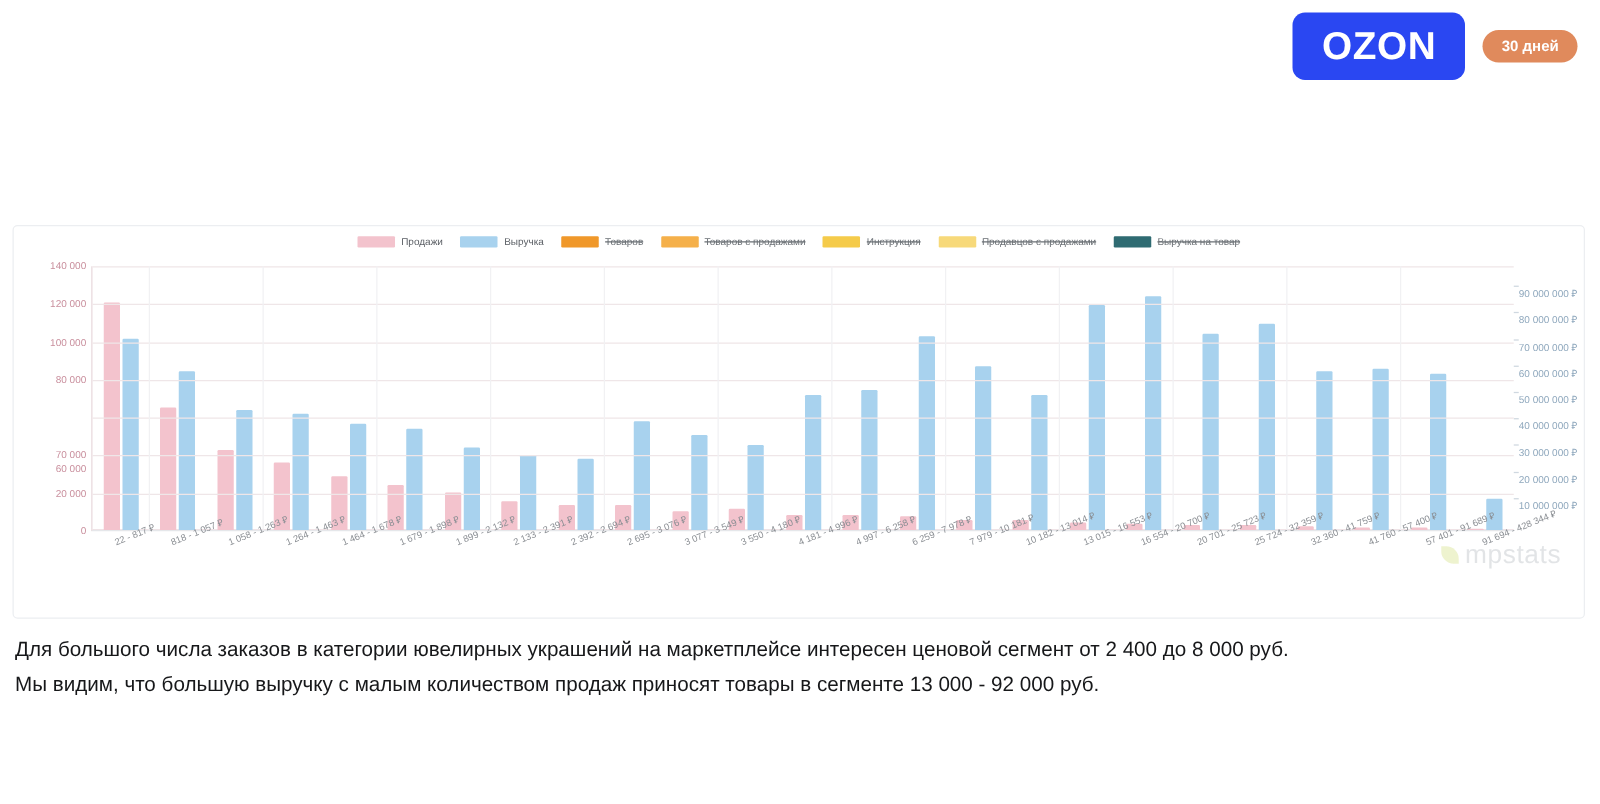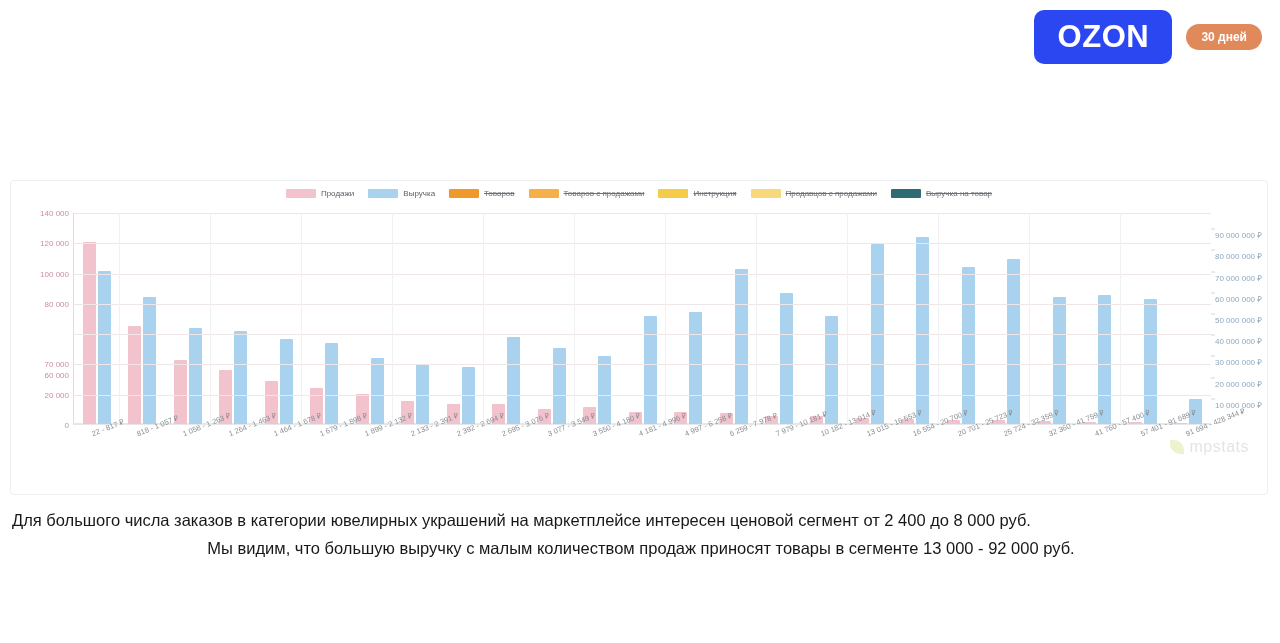--- a/index.html
+++ b/index.html
@@ -102,27 +102,27 @@
   .xaxis { position:absolute; left:62px; right:56px; top:220px; height:36px; }
   .xlabel {
     position:absolute; font-size:7.5px; color:#8a8e93; white-space:nowrap;
     transform-origin: left top; transform: rotate(-22deg);
   }
 
   .watermark {
     position:absolute; right:18px; bottom:-4px; display:flex; align-items:center; gap:5px;
     opacity:0.45;
   }
-  .wm-text { font-size:16px; color:#bfc4c9; letter-spacing:0.5px; }
+  .wm-text { font-size:21px; color:#bfc4c9; letter-spacing:0.5px; }
   .wm-leaf { width:14px; height:14px; background:#c9d86a; border-radius:0 10px 0 10px; opacity:.7; }
 
   
   .body-copy { position:absolute; left:12px; top:508px; width:1258px; }
   .para { font-size:16.5px; color:#17181a; line-height:1.55; }
-  .para.p2 { margin-top:2px;text-align:center; }
+  .para.p2 { margin-top:2px; }
   .para.p3 { margin-top:26px; }
 </style>
 </head>
 <body>
 
 <div class="page">
 
 
   <div class="brand-wrap">
     <div class="ozon-logo">

